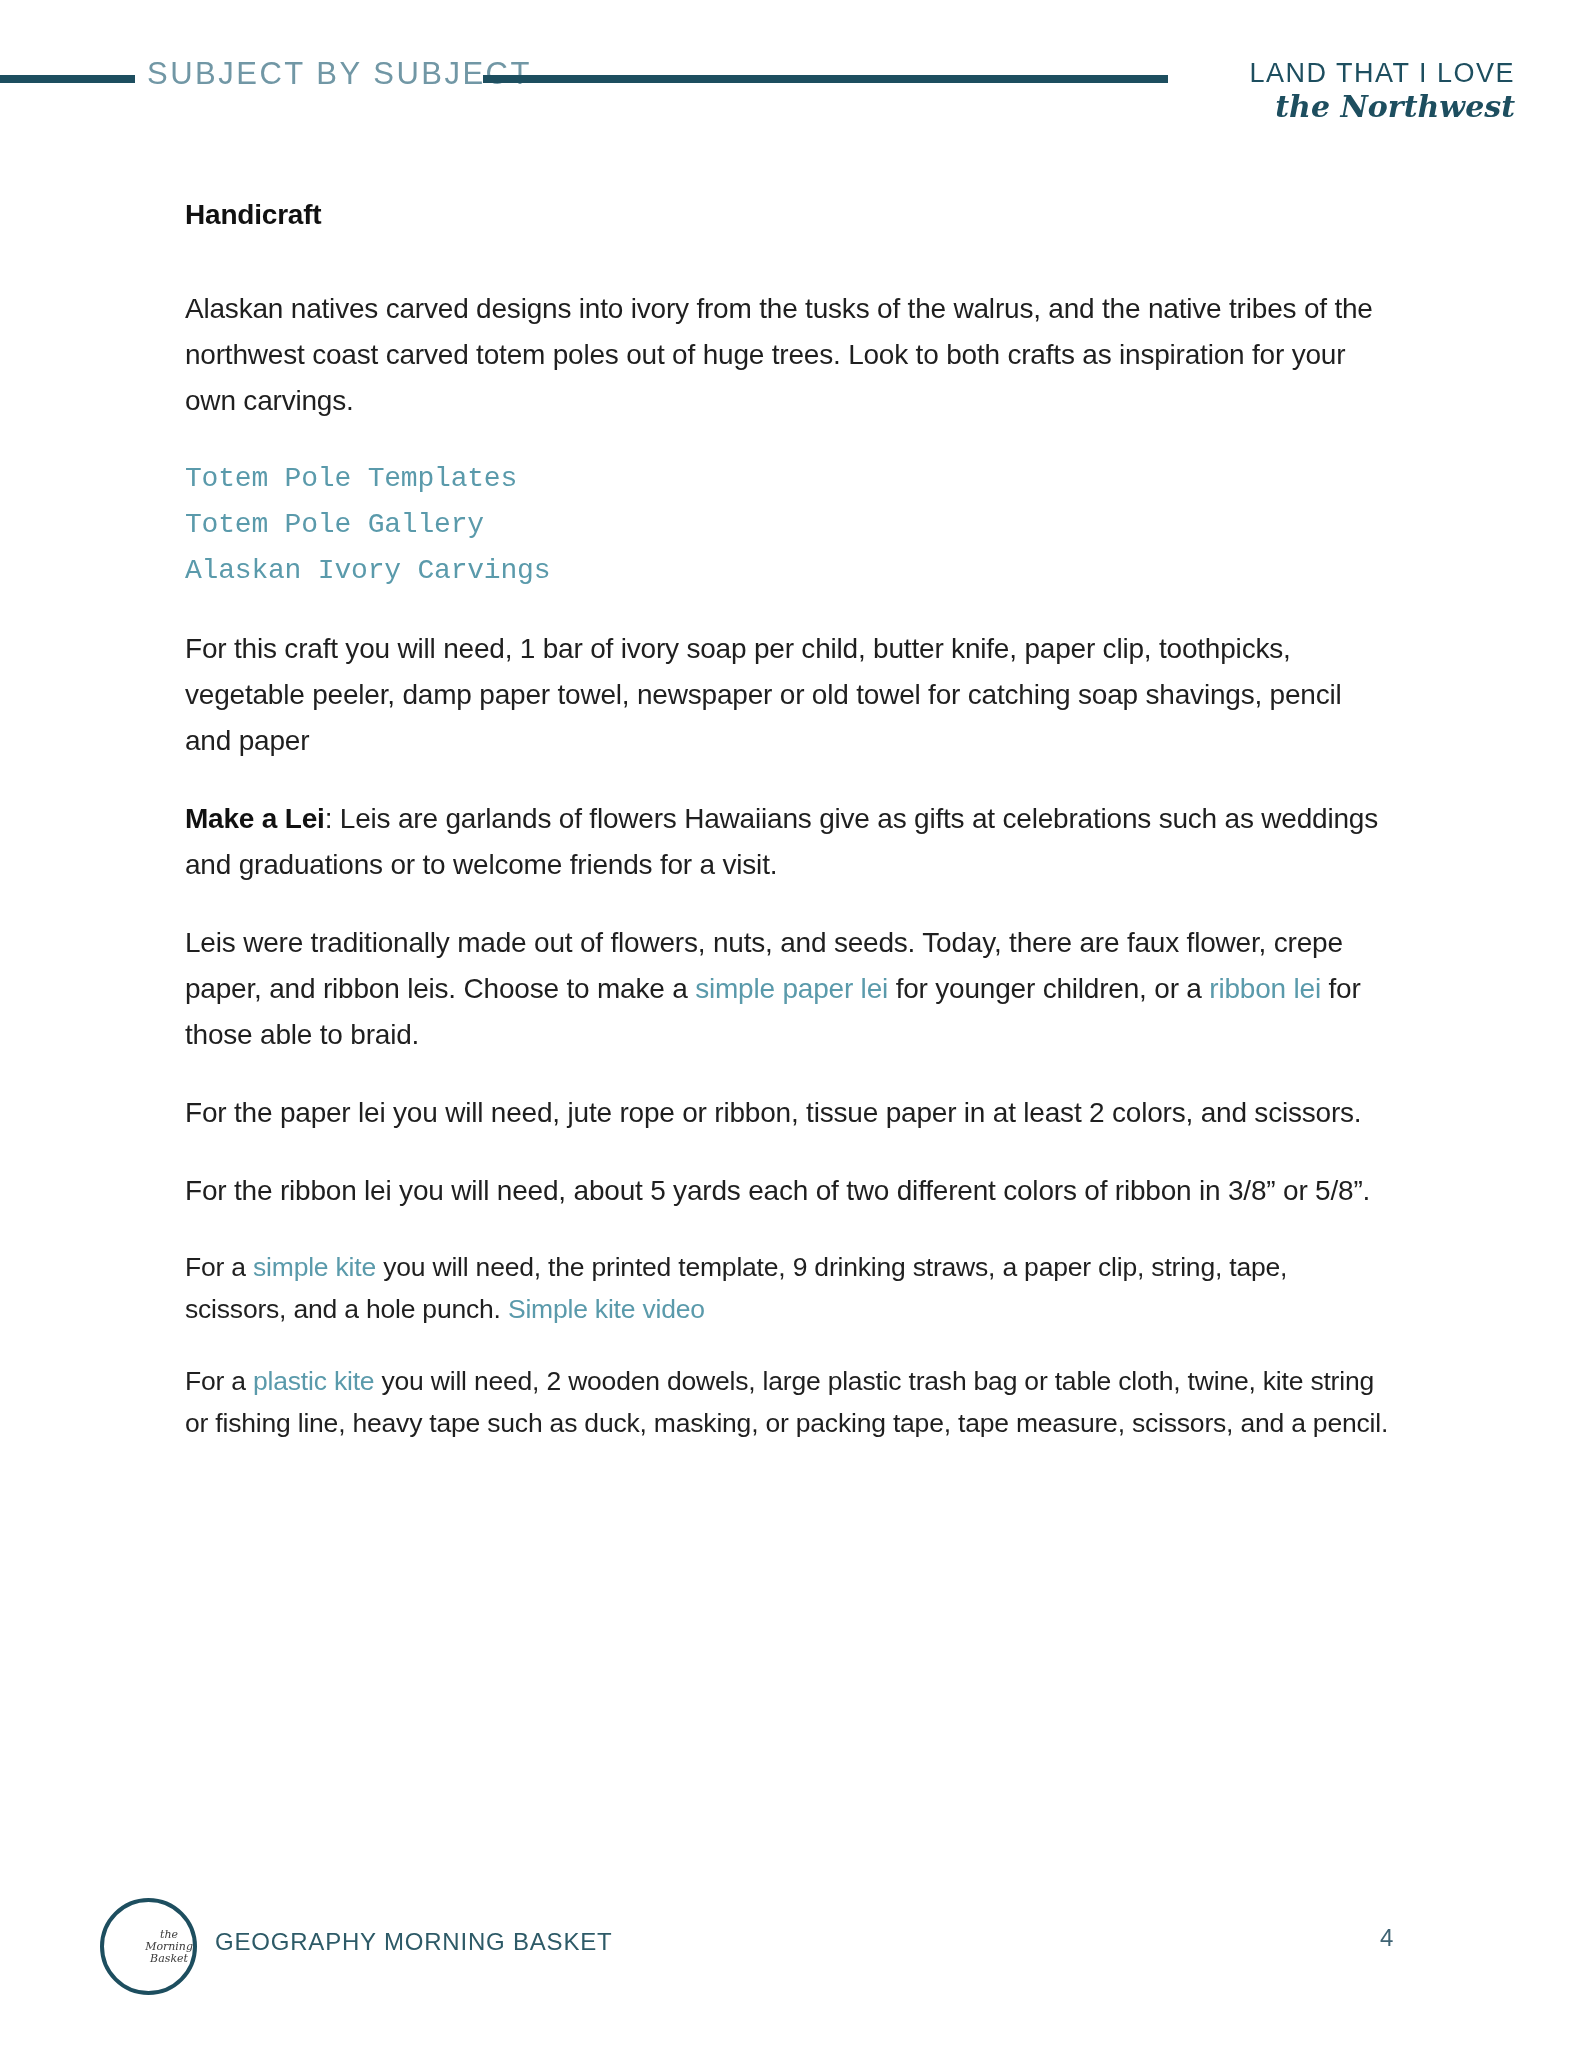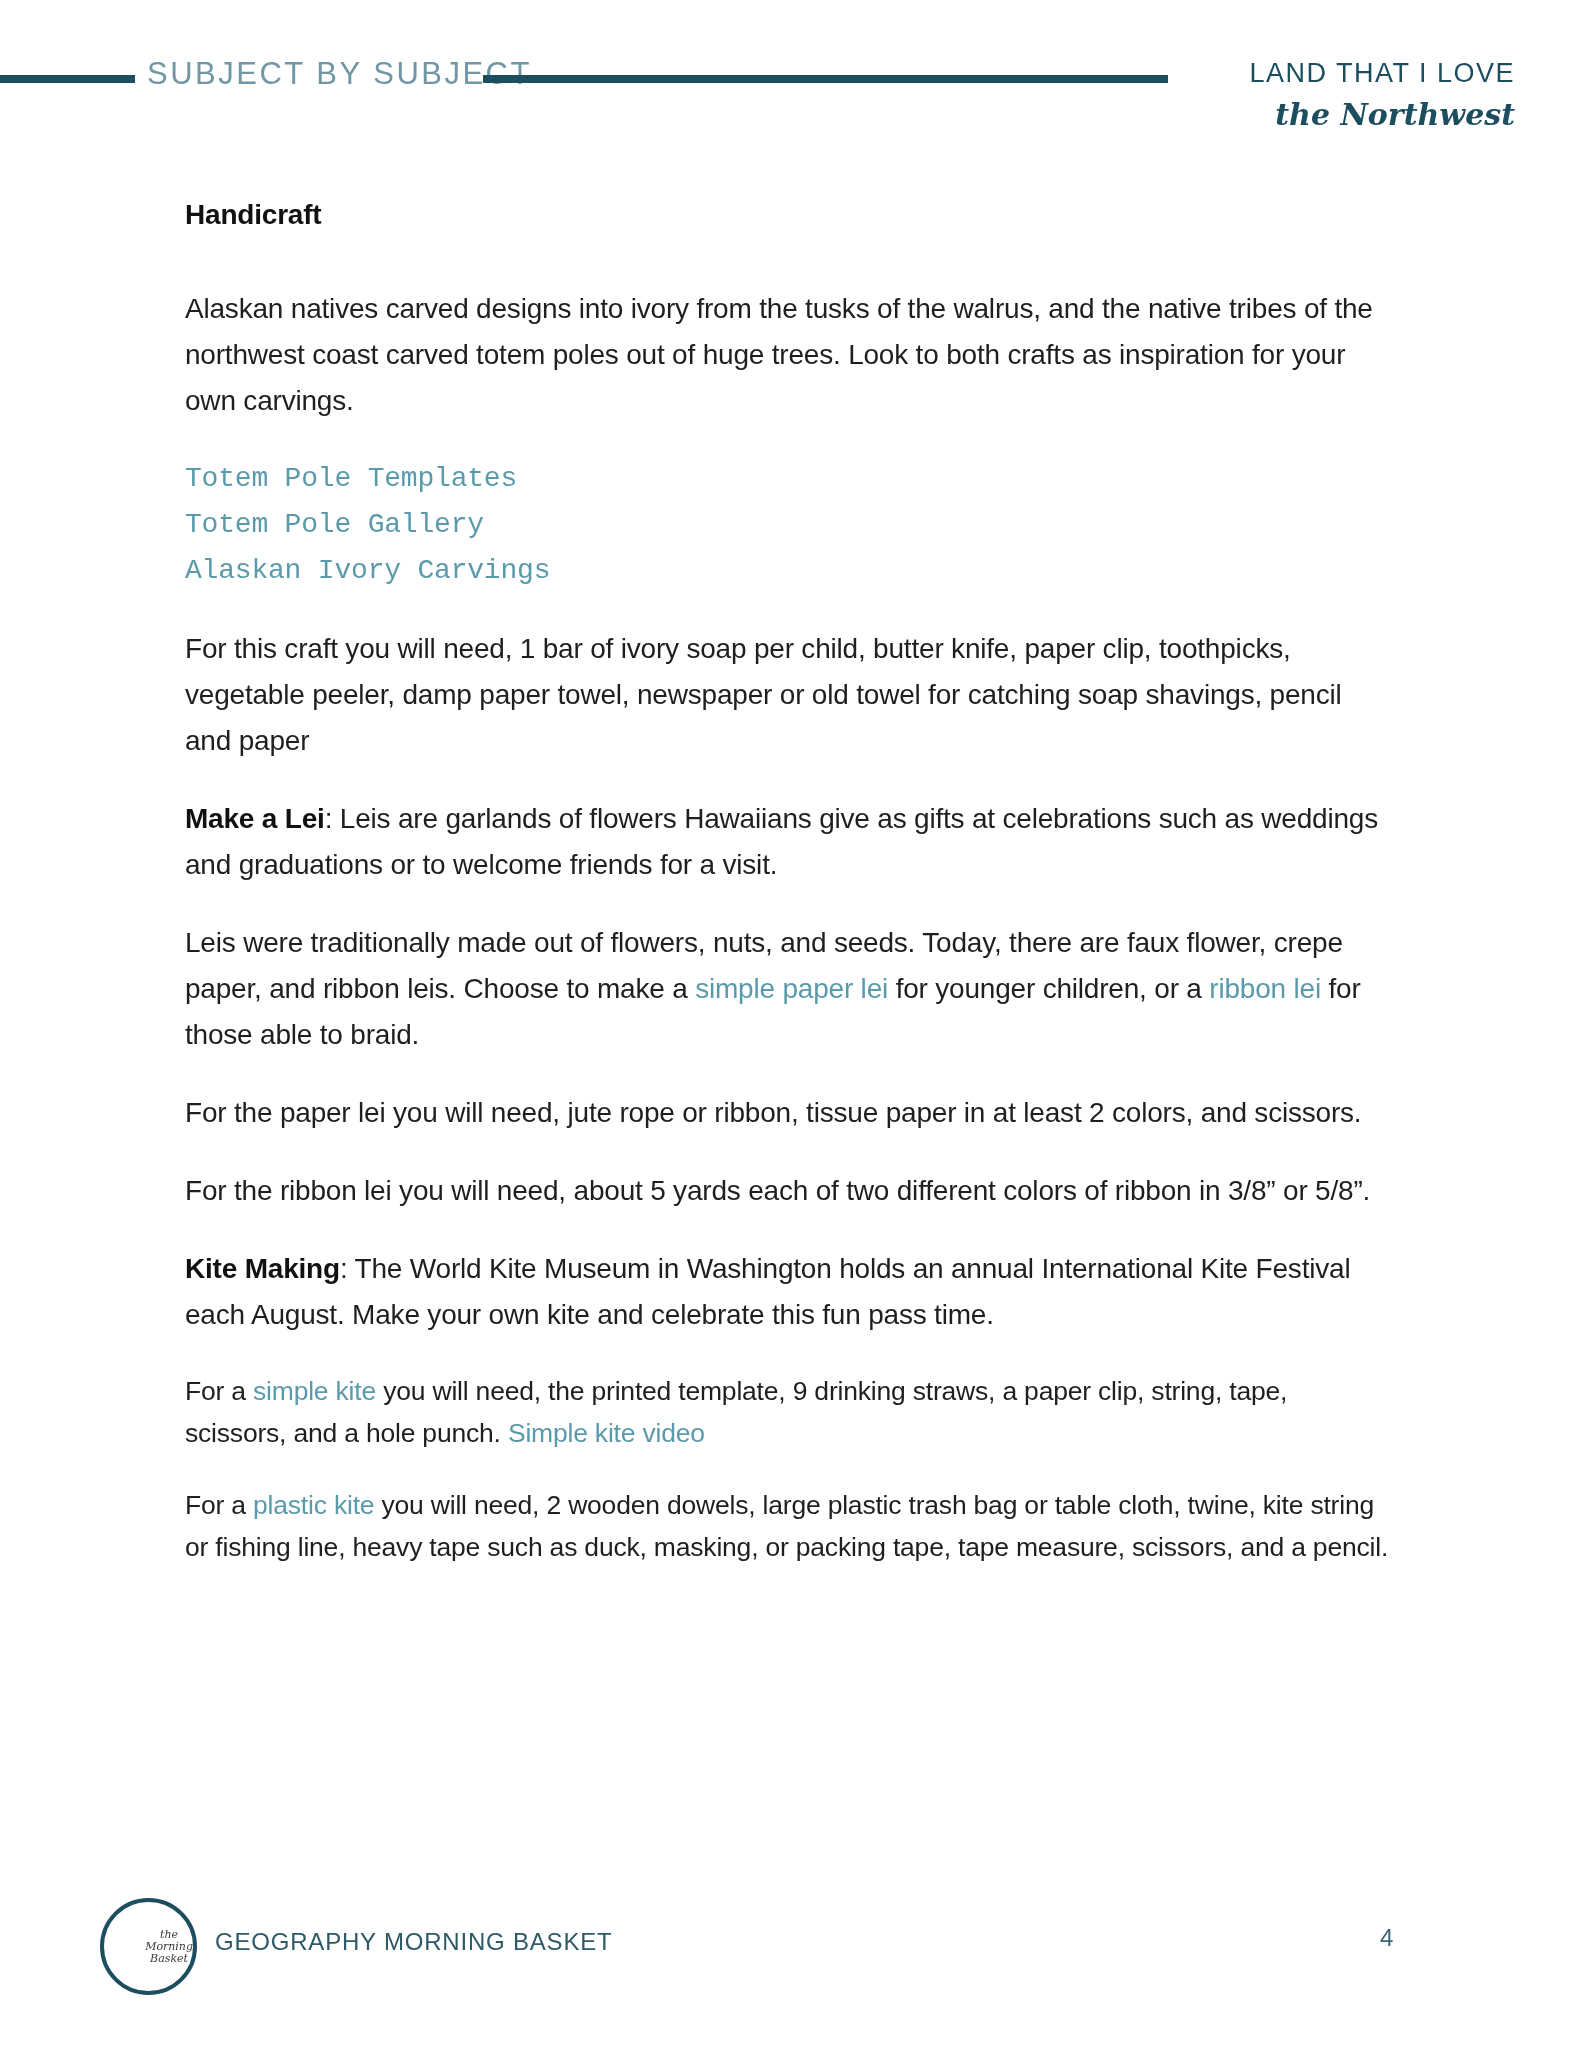--- a/index.html
+++ b/index.html
@@ -43,21 +43,21 @@
     color: #1d4e5f;
     font-weight: 500;
     white-space: nowrap;
   }
   .brand-subtitle {
     font-family: "DejaVu Serif", serif;
     font-style: italic;
     font-size: 30px;
     font-weight: 600;
     color: #1d4e5f;
-    margin-top: 8px;
+    margin-top: 0px;
     white-space: nowrap;
   }
 
   
   .content {
     position: absolute;
     left: 185px;
     top: 192px;
     width: 1210px;
     color: #1f1f1f;
@@ -152,21 +152,20 @@
     <p>For this craft you will need, 1 bar of ivory soap per child, butter knife, paper clip, toothpicks, vegetable peeler, damp paper towel, newspaper or old towel for catching soap shavings, pencil and paper</p>
 
     <p><span class="lead">Make a Lei</span><span>: Leis are garlands of flowers Hawaiians give as gifts at celebrations such as weddings and graduations or to welcome friends for a visit.</span></p>
 
     <p><span>Leis were traditionally made out of flowers, nuts, and seeds. Today, there are faux flower, crepe paper, and ribbon leis. Choose to make a </span><a class="doclink">simple paper lei</a><span> for younger children, or a </span><a class="doclink">ribbon lei</a><span> for those able to braid.</span></p>
 
     <p>For the paper lei you will need, jute rope or ribbon, tissue paper in at least 2 colors, and scissors.</p>
 
     <p>For the ribbon lei you will need, about 5 yards each of two different colors of ribbon in 3/8” or 5/8”.</p>
 
-    <p><span class="lead">Kite Making</span><span>: The World Kite Museum in Washington holds an annual International Kite Festival each August. Make your own kite and celebrate this fun pass time.</span></p>
 
     <div class="small">
       <p><span>For a </span><a class="doclink">simple kite</a><span> you will need, the printed template, 9 drinking straws, a paper clip, string, tape, scissors, and a hole punch. </span><a class="doclink">Simple kite video</a></p>
 
       <p><span>For a </span><a class="doclink">plastic kite</a><span> you will need, 2 wooden dowels, large plastic trash bag or table cloth, twine, kite string or fishing line, heavy tape such as duck, masking, or packing tape, tape measure, scissors, and a pencil.</span></p>
     </div>
 
   </div>
 
   <div class="footer-logo">

